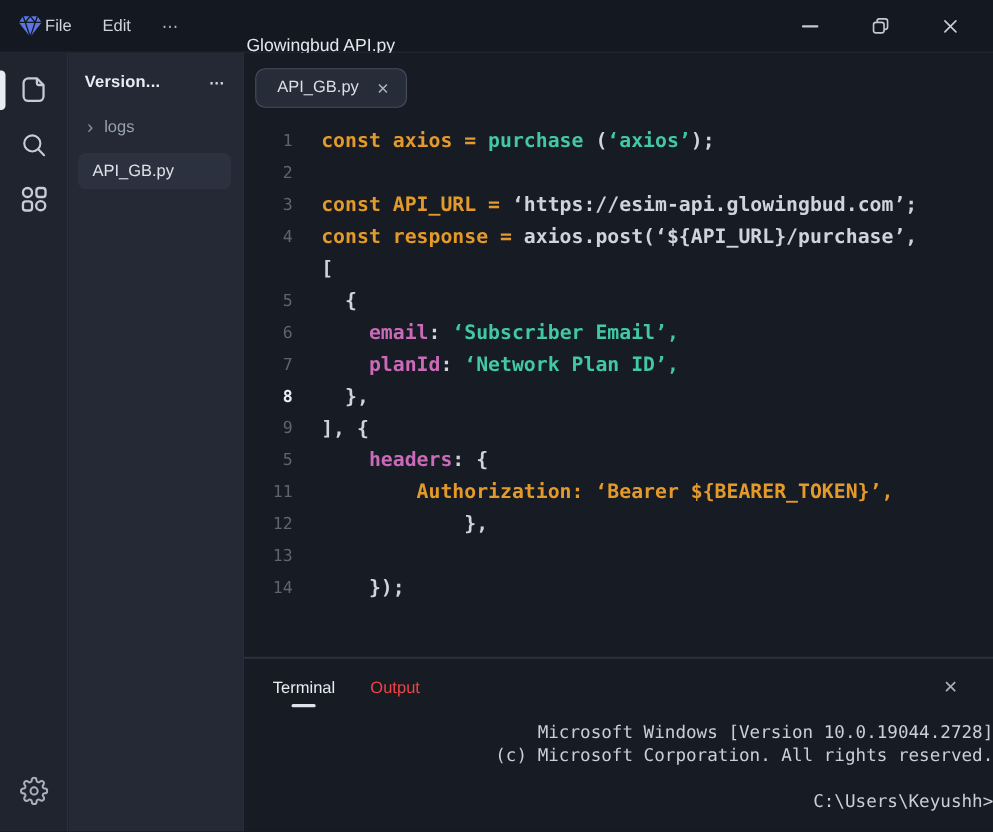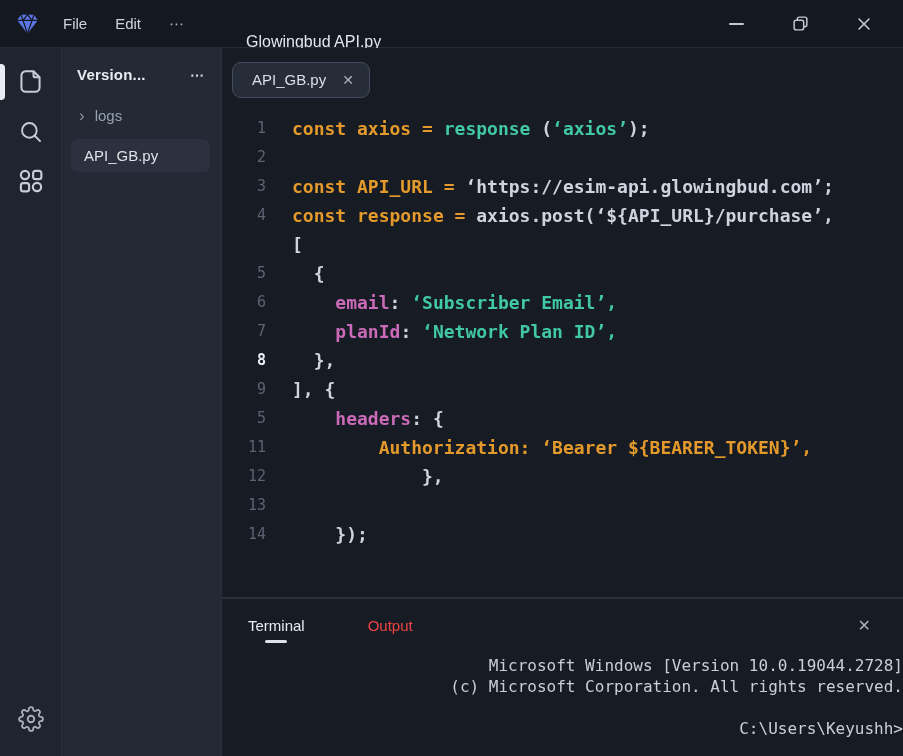--- a/index.html
+++ b/index.html
@@ -3,21 +3,21 @@
 <meta charset="utf-8">
 <style>
   * { margin:0; padding:0; box-sizing:border-box; }
   html,body { width:903px; height:756px; overflow:hidden; background:#171b24;
     font-family:"Liberation Sans",sans-serif; -webkit-font-smoothing:antialiased; }
 
   
   .titlebar { height:48px; background:#141821; border-bottom:1px solid #262b36;
     display:flex; align-items:center; padding:0 18px 0 14px; }
   .logo { display:flex; align-items:center; }
-  .menus { display:flex; gap:28px; margin-left:22px; color:#cfd4dc; font-size:15px; font-weight:500; }
+  .menus { display:flex; gap:28px; color:#cfd4dc; font-size:15px; font-weight:500; }
   .menu-item { cursor:default; }
   .menu-more { letter-spacing:2px; color:#aab0bc; }
   .window-title { margin-left:60px; color:#e4e7ed; font-size:16px; font-weight:500;margin-top:36px; }
   .controls { margin-left:auto; display:flex; align-items:center; gap:46px; padding-right:12px; }
   .min-glyph { width:15px; height:2px; background:#c3c8d2; border-radius:1px; display:block; }
   .ctl { display:flex; align-items:center; justify-content:center; width:18px; height:18px; }
 
   
   .main { display:flex; height:708px; }
 
@@ -55,21 +55,21 @@
   .code-line.active .ln { color:#eceff4; font-weight:700; }
   .code-text { margin-left:26px; white-space:pre; }
   .tok-kw   { color:#e49a2b; }
   .tok-fn   { color:#41c8a4; }
   .tok-str  { color:#41c8a4; }
   .tok-prop { color:#ca6ab8; }
   .tok-plain{ color:#ced4de; }
 
   
   .terminal { height:159px; border-top:2px solid #2b303b; padding-left:26px; }
-  .term-header { display:flex; align-items:center; height:46px; padding-right:32px; padding-top:6px;gap:31px; }
+  .term-header { display:flex; align-items:center; height:46px; padding-right:32px; padding-top:6px; }
   .term-tab { font-size:15px; color:#ef4444; margin-right:32px; position:relative; font-weight:500; }
   .term-tab.active { color:#e8ebf0; }
   .term-tab.active::after { content:""; position:absolute; left:50%; transform:translateX(-50%);
     bottom:-9px; width:22px; height:3px; background:#dfe3ea; border-radius:2px; }
   .term-close { margin-left:auto; color:#a9b0bc; font-size:16px; }
   .term-body { font-family:"DejaVu Sans Mono",monospace; font-size:16px; color:#c9ced8;
     line-height:21px; margin-top:10px;text-align:right; }
   .term-line { white-space:pre; }
 
   svg { display:block; }
@@ -160,21 +160,21 @@
     <div class="tabstrip">
       <span class="tab">
         <span>API_GB.py</span>
         <span class="tab-close">✕</span>
       </span>
     </div>
 
     <div class="code-area">
   <div class="code-line">
     <span class="ln">1</span>
-    <span class="code-text" style="padding-left: 0ch;"><span class="tok-kw">const axios = </span><span class="tok-fn">response</span><span class="tok-plain"> (</span><span class="tok-str">‘axios’</span><span class="tok-plain">);</span></span>
+    <span class="code-text" style="padding-left: 0ch;"><span class="tok-kw">const axios = </span><span class="tok-fn">purchase</span><span class="tok-plain"> (</span><span class="tok-str">‘axios’</span><span class="tok-plain">);</span></span>
   </div>
 
   <div class="code-line">
     <span class="ln">2</span>
     <span class="code-text" style="padding-left: 0ch;"></span>
   </div>
 
   <div class="code-line">
     <span class="ln">3</span>
     <span class="code-text" style="padding-left: 0ch;"><span class="tok-kw">const API_URL = </span><span class="tok-plain">‘https://esim-api.glowingbud.com’;</span></span>

